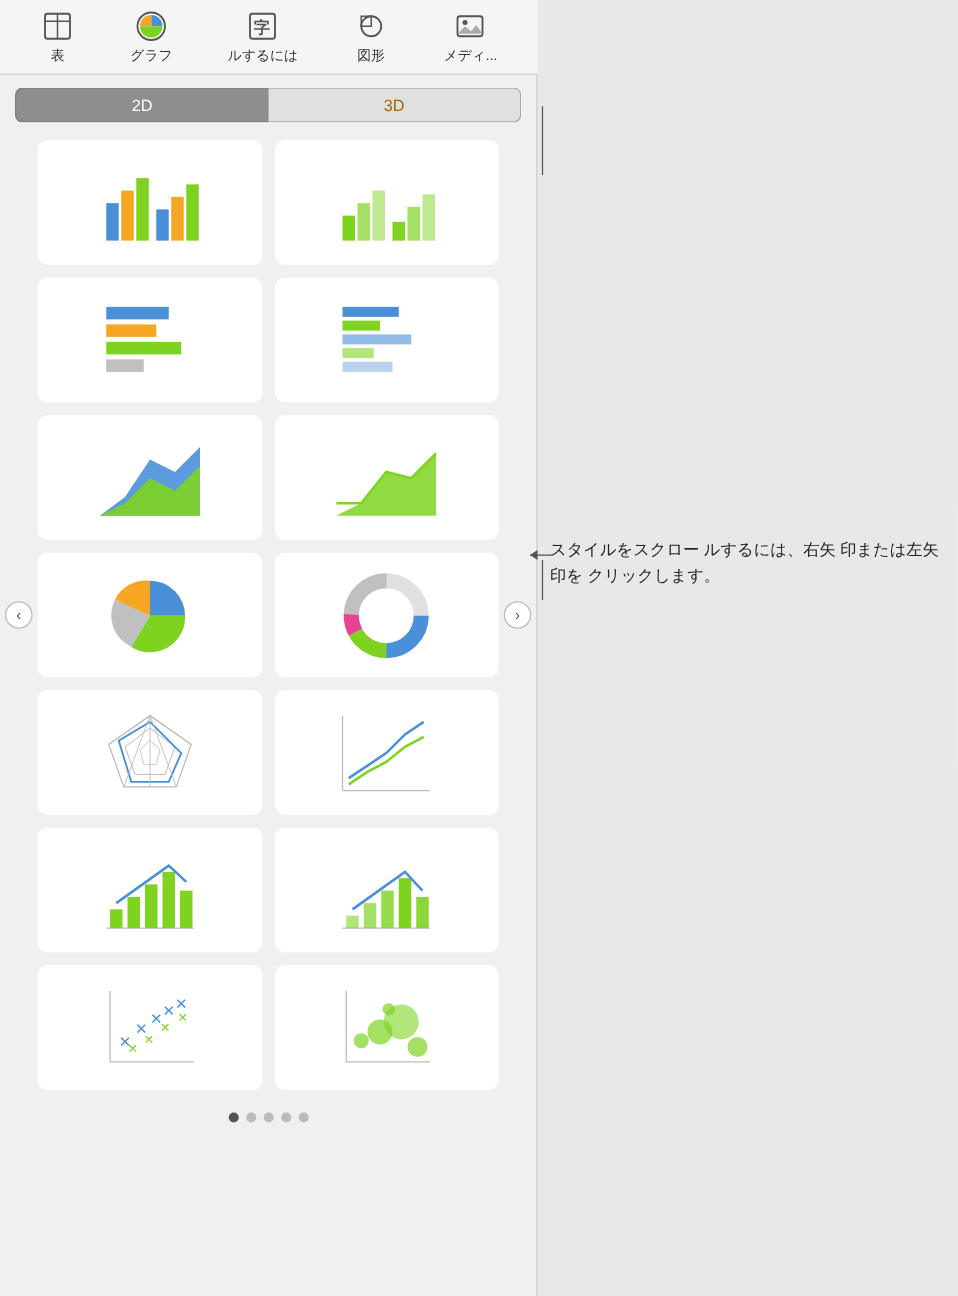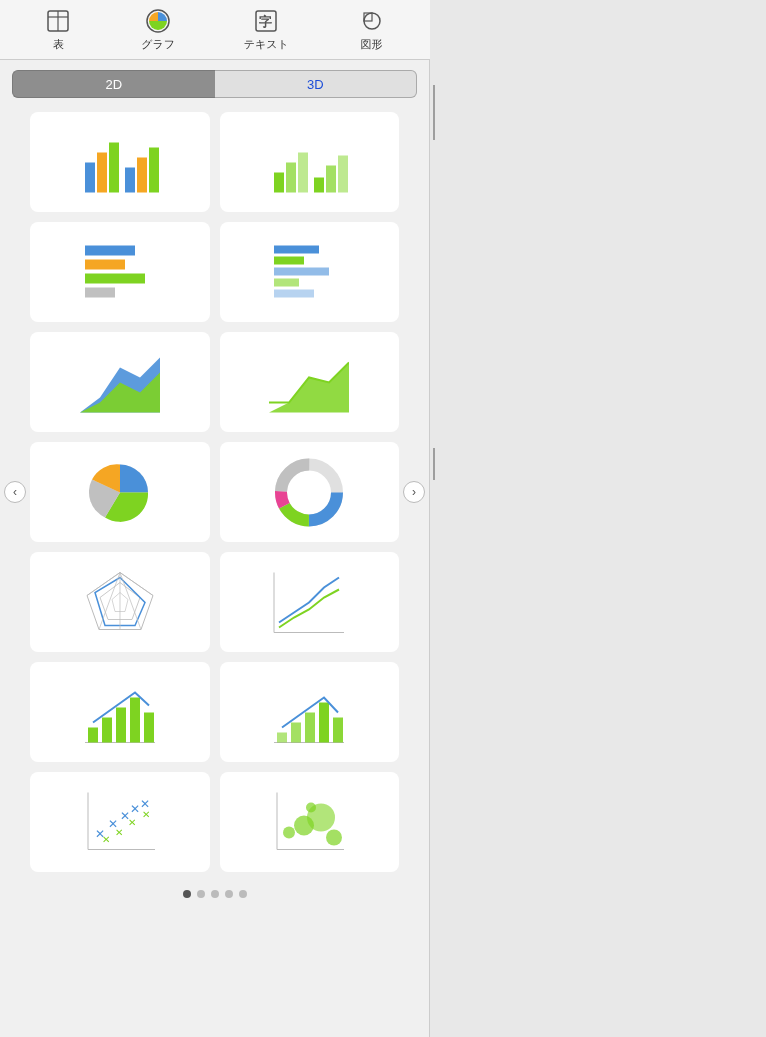--- a/index.html
+++ b/index.html
@@ -68,21 +68,21 @@
       justify-content: center;
       padding: 10px 12px 8px;
       gap: 0;
     }
     .tab-btn {
       flex: 1;
       height: 28px;
       border: 1px solid #aaa;
       background: #e0e0e0;
       font-size: 13px;
-      color: #1d4ed8;
+      color: #a16207;
       cursor: pointer;
       display: flex;
       align-items: center;
       justify-content: center;
     }
     .tab-btn:first-child {
       border-radius: 6px 0 0 6px;
       border-right: none;
     }
     .tab-btn:last-child {
@@ -195,30 +195,40 @@
     </div>
     <span class="label">グラフ</span>
   </div>
   <div class="toolbar-item">
     <div class="icon-wrap">
       <svg width="24" height="24" viewBox="0 0 24 24" fill="none">
         <rect x="2" y="2" width="20" height="20" rx="2" stroke="#555" stroke-width="1.5"></rect>
         <text x="5" y="17" font-size="13" fill="#555" font-family="serif" font-weight="bold">字</text>
       </svg>
     </div>
-    <span class="label">テキスト</span>
+    <span class="label">ルするには</span>
   </div>
   <div class="toolbar-item">
     <div class="icon-wrap">
       <svg width="24" height="24" viewBox="0 0 24 24" fill="none">
         <circle cx="12" cy="12" r="8" stroke="#555" stroke-width="1.5"></circle>
         <rect x="4" y="4" width="8" height="8" stroke="#555" stroke-width="1.2" fill="none"></rect>
       </svg>
     </div>
     <span class="label">図形</span>
+  </div>
+  <div class="toolbar-item">
+    <div class="icon-wrap">
+      <svg width="24" height="24" viewBox="0 0 24 24" fill="none">
+        <rect x="2" y="4" width="20" height="16" rx="2" stroke="#555" stroke-width="1.5"></rect>
+        <circle cx="8" cy="9" r="2" fill="#555"></circle>
+        <path d="M2 18 L8 12 L13 16 L17 11 L22 18Z" fill="#aaa"></path>
+      </svg>
+    </div>
+    <span class="label">メディ...</span>
   </div>
 </div>
 
 <div class="panel">
 
   <div class="tab-bar">
     <button class="tab-btn active">2D</button>
     <button class="tab-btn">3D</button>
   </div>
 
@@ -382,20 +392,31 @@
     <div class="dot"></div>
     <div class="dot"></div>
     <div class="dot"></div>
     <div class="dot"></div>
   </div>
 </div>
 
 <div class="annotation-area">
 
 
+  <div style="position:absolute; top:370px; left:10px; right:5px;">
+
+    <svg style="position:absolute; top:4px; left:-18px; width:22px; height:20px;" viewBox="0 0 22 20">
+      <line x1="20" y1="10" x2="2" y2="10" stroke="#555" stroke-width="1"></line>
+      <polygon points="2,10 8,6 8,14" fill="#555"></polygon>
+    </svg>
+    <div style="font-size:13px; color:#222; line-height:1.6;">スタイルをスクロー
+ルするには、右矢
+印または左矢印を
+クリックします。</div>
+  </div>
 
   <svg style="position:absolute; top:0; left:0; width:100%; height:100%; pointer-events:none;">
 
     <line x1="4" y1="25" x2="4" y2="80" stroke="#555" stroke-width="1"></line>
 
     <line x1="4" y1="388" x2="4" y2="420" stroke="#555" stroke-width="1"></line>
   </svg>
 </div>
 
 </body></html>

